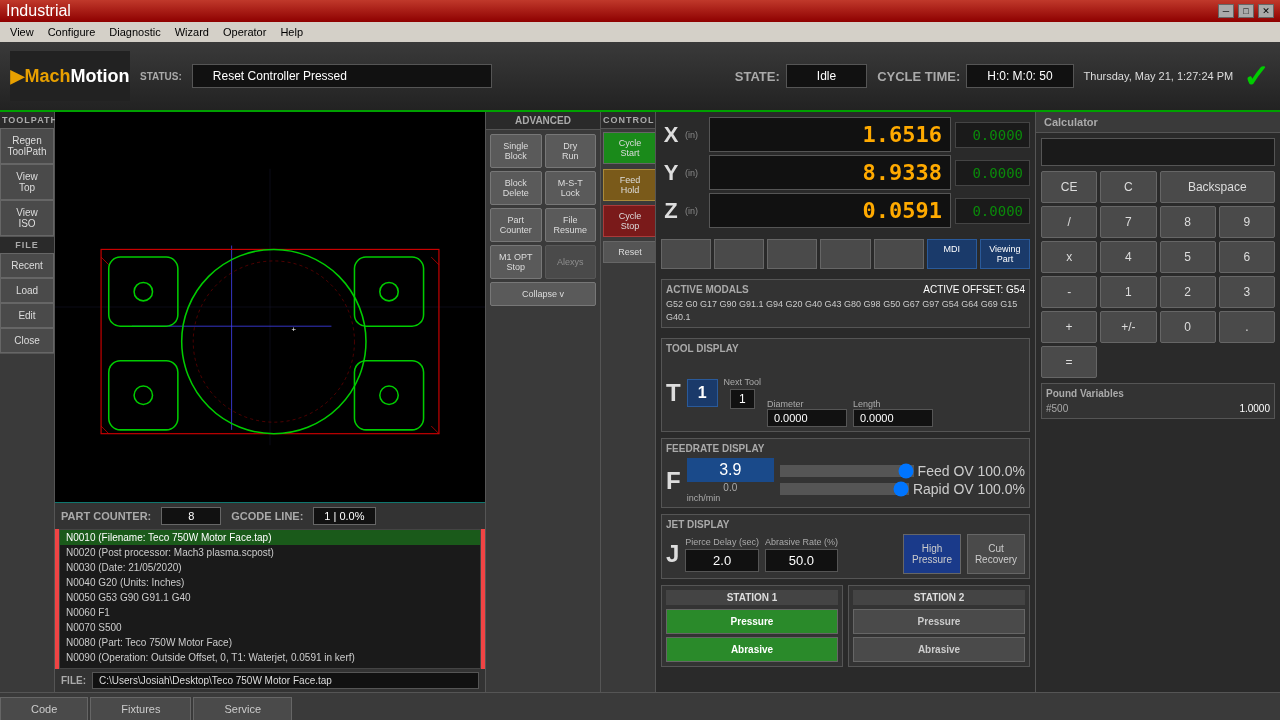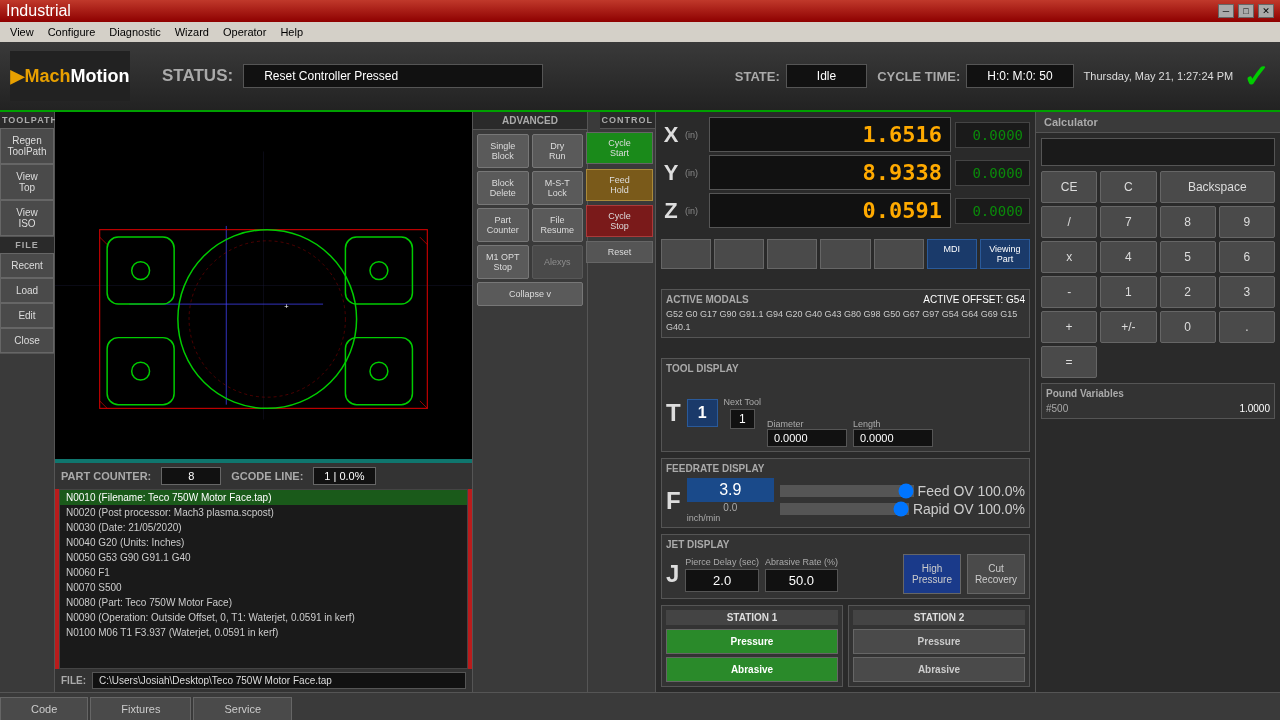--- a/index.html
+++ b/index.html
@@ -13,21 +13,21 @@
 
     
     #menubar { height: 20px; background: #d4d0c8; display: flex; align-items: center; padding: 0 4px; gap: 2px; }
     #menubar span { font-size: 11px; color: #000; padding: 0 6px; cursor: pointer; }
 
     
     #header { height: 70px; background: linear-gradient(to bottom, #3a3a3a, #222); display: flex; align-items: center; padding: 16px 10px; gap: 10px; border-bottom: 2px solid #00a000; }
     #logo { width: 120px; height: 50px; background: #222; display: flex; align-items: center; justify-content: center; }
     #logo .logo-text { color: #e8a000; font-size: 18px; font-weight: bold; }
     #status-block { flex: 1; display: flex; align-items: center; gap: 10px; }
-    #status-label { color: #aaa; font-size: 17px; font-weight: bold; margin-left: 22px; }
+    #status-label { color: #aaa; font-size: 10px; font-weight: bold; }
     #status-value { background: #111; border: 1px solid #555; padding: 4px 20px; color: #fff; font-size: 12px; flex: 1; max-width: 300px; }
     #state-block { display: flex; align-items: center; gap: 6px; }
     #state-label { color: #aaa; font-size: 13px; font-weight: bold; }
     #state-value { background: #111; border: 1px solid #555; padding: 4px 30px; color: #fff; font-size: 12px; }
     #cycle-block { display: flex; align-items: center; gap: 6px; }
     #cycle-label { color: #aaa; font-size: 13px; font-weight: bold; }
     #cycle-value { background: #111; border: 1px solid #555; padding: 4px 20px; color: #fff; font-size: 12px; }
     #datetime { color: #ddd; font-size: 11px; }
     #checkmark { color: #00cc00; font-size: 32px; font-weight: bold; }
 
@@ -38,39 +38,39 @@
     #left-sidebar { width: 55px; background: #3a3a3a; display: flex; flex-direction: column; border-right: 1px solid #555; }
     .sidebar-section { border-bottom: 1px solid #555; }
     .sidebar-title { background: #2a2a2a; color: #aaa; font-size: 9px; font-weight: bold; text-align: center; padding: 3px 2px; letter-spacing: 1px; }
     .sidebar-btn { width: 100%; background: #4a4a4a; border: 1px solid #666; color: #ddd; font-size: 10px; padding: 6px 2px; cursor: pointer; text-align: center; display: block; }
 
     
     #center { flex: 1; display: flex; flex-direction: column; }
     #toolpath-view { flex: 1; background: #000; position: relative; overflow: hidden; }
 
     
-    #bottom-center { background: #b91c1c; border-top: 4px solid #0f766e; }
+    #bottom-center { background: #ef4444; border-top: 1px solid #0f766e; }
     #counters-row { display: flex; align-items: center; padding: 4px 6px; gap: 10px; background: #333; }
     .counter-label { color: #aaa; font-size: 11px; font-weight: bold; }
     .counter-value { background: #111; border: 1px solid #666; padding: 2px 10px; color: #fff; font-size: 11px; min-width: 60px; text-align: center; }
-    #gcode-list { height: 180px; overflow-y: auto; background: #1a1a1a; border: 1px solid #444; margin: 0 4px; }
+    #gcode-list { height: 140px; overflow-y: auto; background: #1a1a1a; border: 1px solid #444; margin: 0 4px; }
     #gcode-list .gcode-item { padding: 2px 6px; font-size: 10px; color: #ccc; cursor: pointer; white-space: nowrap; }
     #gcode-list .gcode-item.active { background: #1a5a1a; color: #fff; }
     #file-row { display: flex; align-items: center; padding: 3px 6px; gap: 6px; background: #333; }
     #file-label { color: #aaa; font-size: 10px; font-weight: bold; }
     #file-value { background: #111; border: 1px solid #555; color: #ddd; font-size: 10px; padding: 2px 6px; flex: 1; }
 
     
     #advanced-panel { width: 115px; background: #3a3a3a; border-left: 1px solid #555; display: flex; flex-direction: column; }
     #advanced-title { background: #2a2a2a; color: #aaa; font-size: 10px; font-weight: bold; text-align: center; padding: 3px; border-bottom: 1px solid #555; }
     .adv-grid { display: grid; grid-template-columns: 1fr 1fr; gap: 3px; padding: 4px; }
     .adv-btn { background: #5a5a5a; border: 1px solid #777; color: #ddd; font-size: 9px; padding: 6px 2px; cursor: pointer; text-align: center; border-radius: 2px; }
 
     
-    #control-sidebar { width: 68px; background: #3a3a3a; border-left: 1px solid #555; display: flex; flex-direction: column; align-items: flex-end; }
+    #control-sidebar { width: 55px; background: #3a3a3a; border-left: 1px solid #555; display: flex; flex-direction: column; }
     #control-title { background: #2a2a2a; color: #aaa; font-size: 9px; font-weight: bold; text-align: center; padding: 3px 2px; letter-spacing: 1px; border-bottom: 1px solid #555; }
     .ctrl-side-btn { width: 100%; border: 1px solid #666; color: #ddd; font-size: 9px; padding: 5px 2px; cursor: pointer; text-align: center; display: block; margin-bottom: 2px; }
     .ctrl-side-btn.green { background: #2a8a2a; border-color: #4ab a4a; }
     .ctrl-side-btn.gray { background: #555; }
     .ctrl-side-btn.red { background: #8a2a2a; border-color: #ca4a4a; }
     .ctrl-side-btn.orange { background: #8a5a1a; }
 
     
     #right-panel { width: 380px; background: #2a2a2a; display: flex; flex-direction: column; border-left: 1px solid #555; overflow-y: auto; }
     
@@ -81,21 +81,21 @@
     .dro-unit { font-size: 9px; color: #888; width: 20px; }
     .dro-main { background: #111; border: 1px solid #555; flex: 1; text-align: right; padding: 4px 8px; font-size: 22px; color: #ffaa00; font-weight: bold; font-family: monospace; }
     .dro-secondary { background: #1a1a1a; border: 1px solid #444; width: 75px; text-align: right; padding: 4px 6px; font-size: 14px; color: #0a8a0a; font-family: monospace; }
 
     
     #dro-btns { display: flex; gap: 3px; padding: 3px 5px; }
     .dro-btn { flex: 1; background: #4a4a4a; border: 1px solid #666; color: #ccc; font-size: 9px; padding: 4px 2px; cursor: pointer; text-align: center; }
     .dro-btn.blue { background: #1a3a6a; border-color: #2a5a9a; color: #fff; }
 
     
-    #modals { background: #333; border: 1px solid #555; margin: 17px 5px; padding: 4px; }
+    #modals { background: #333; border: 1px solid #555; margin: 7px 5px; padding: 4px; }
     #modals-header { display: flex; justify-content: space-between; margin-bottom: 3px; }
     .modals-title { color: #aaa; font-size: 10px; font-weight: bold; }
     .modals-offset { color: #aaa; font-size: 10px; }
     .modals-offset span { color: #fff; }
     .modals-text { font-size: 9px; color: #ccc; line-height: 1.4; }
 
     
     #tool-display { background: #333; border: 1px solid #555; margin: 3px 5px; padding: 4px; }
     .section-title { color: #aaa; font-size: 10px; font-weight: bold; margin-bottom: 4px; }
     .tool-row { display: flex; align-items: center; gap: 6px; }

